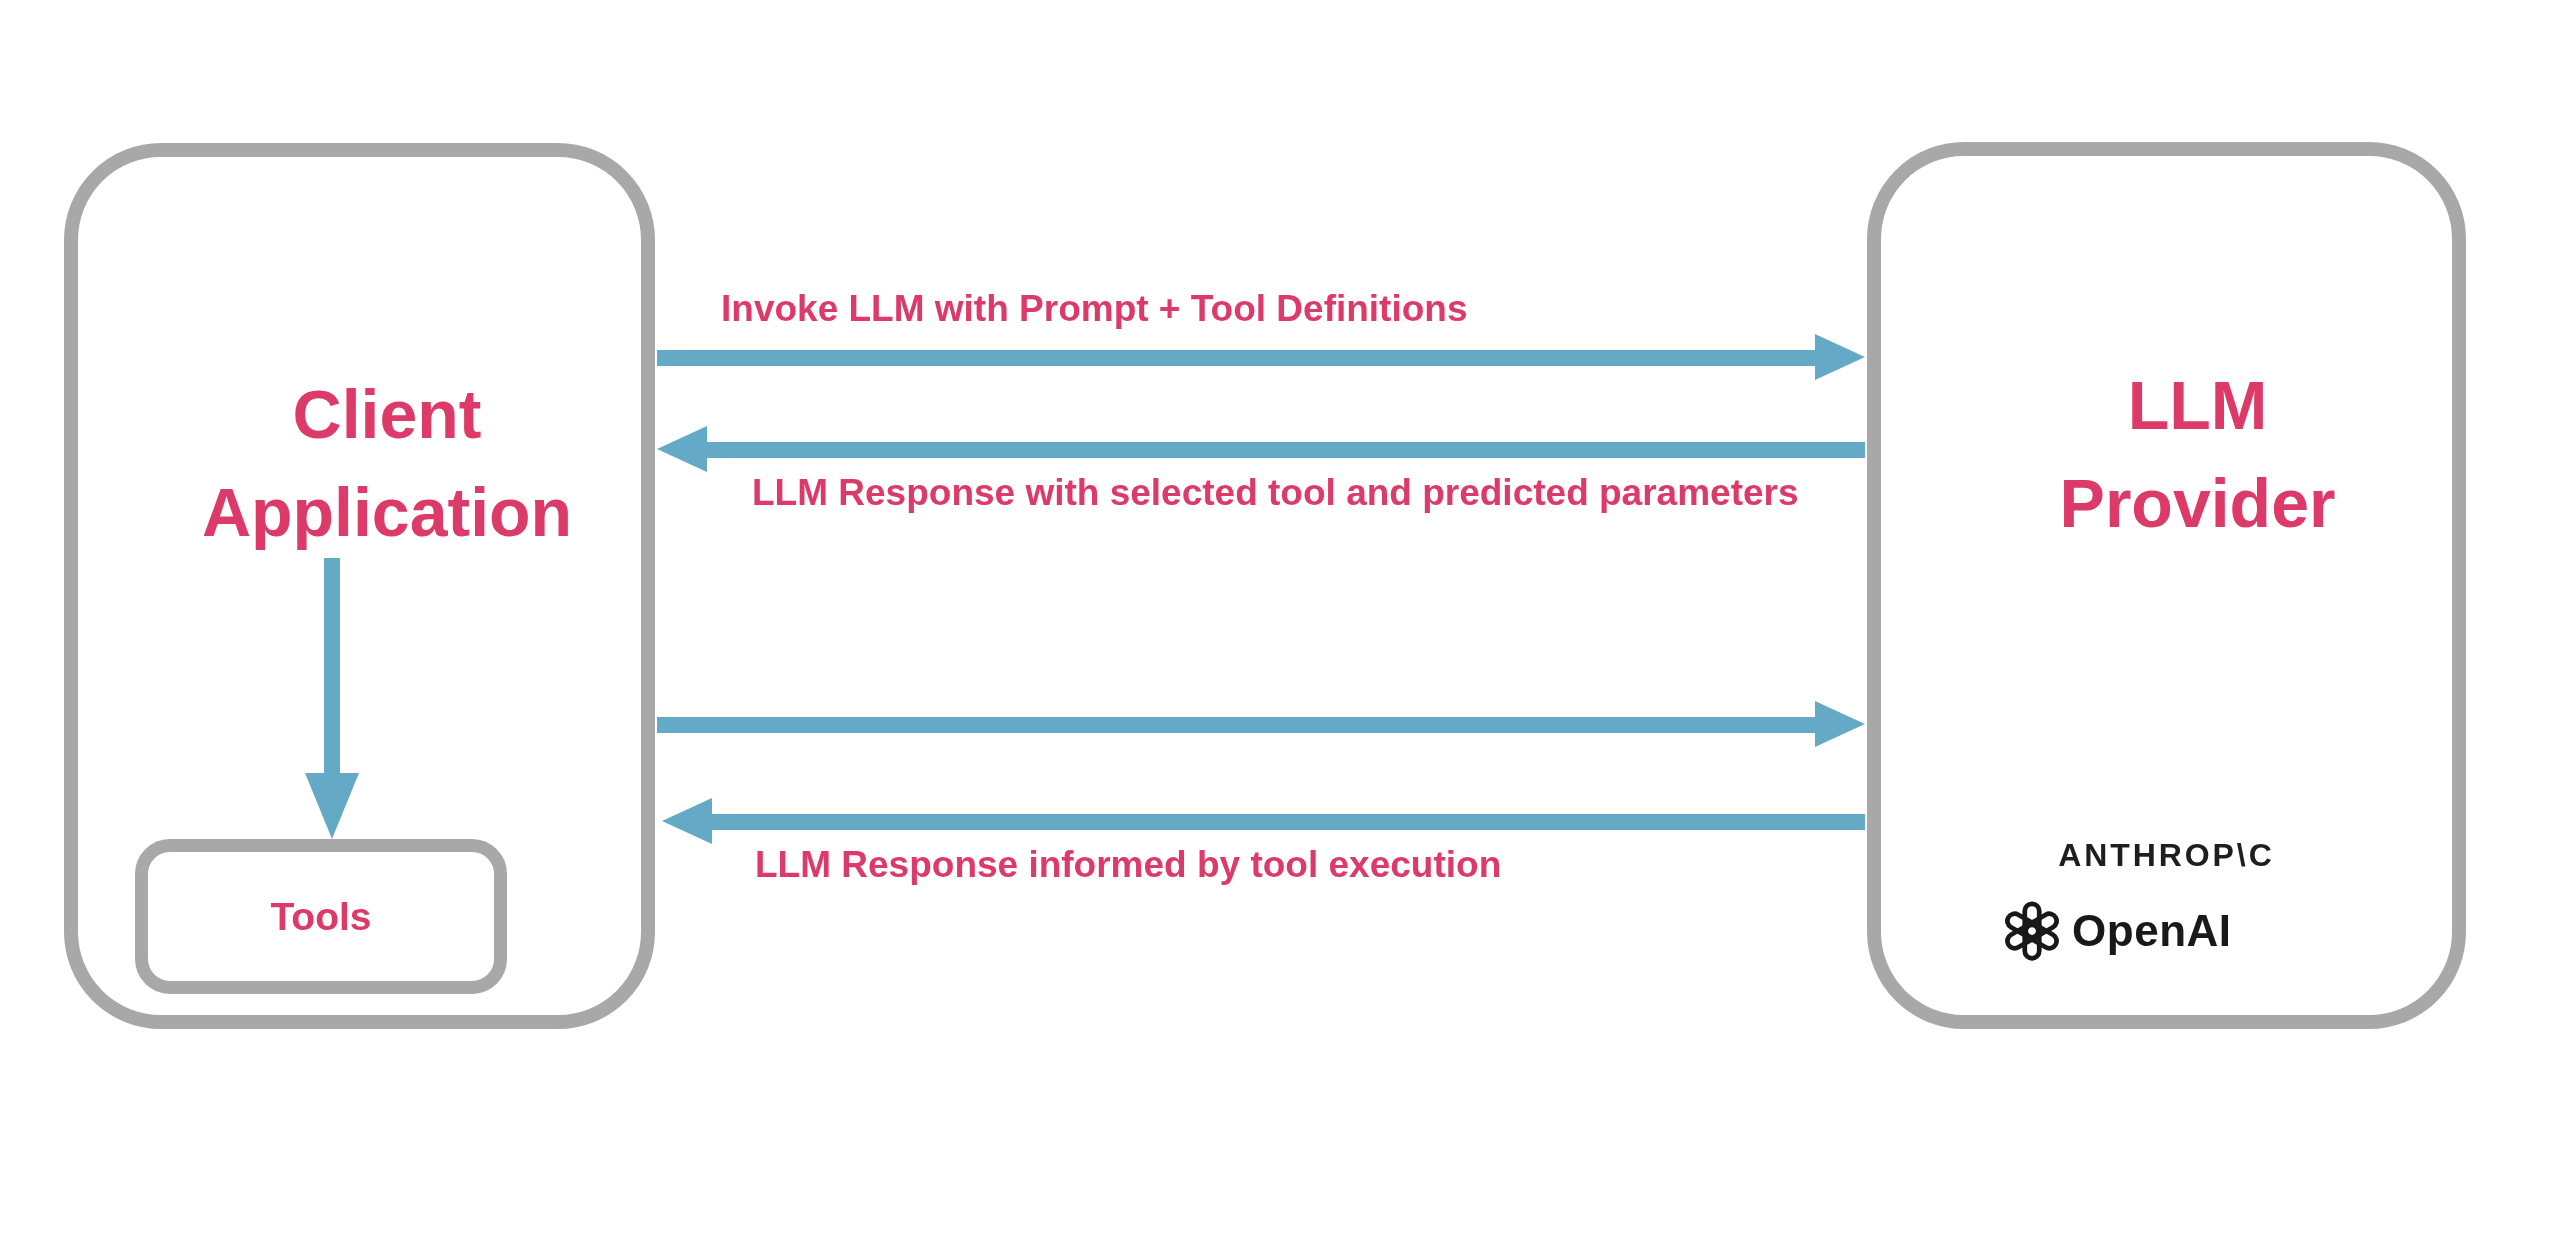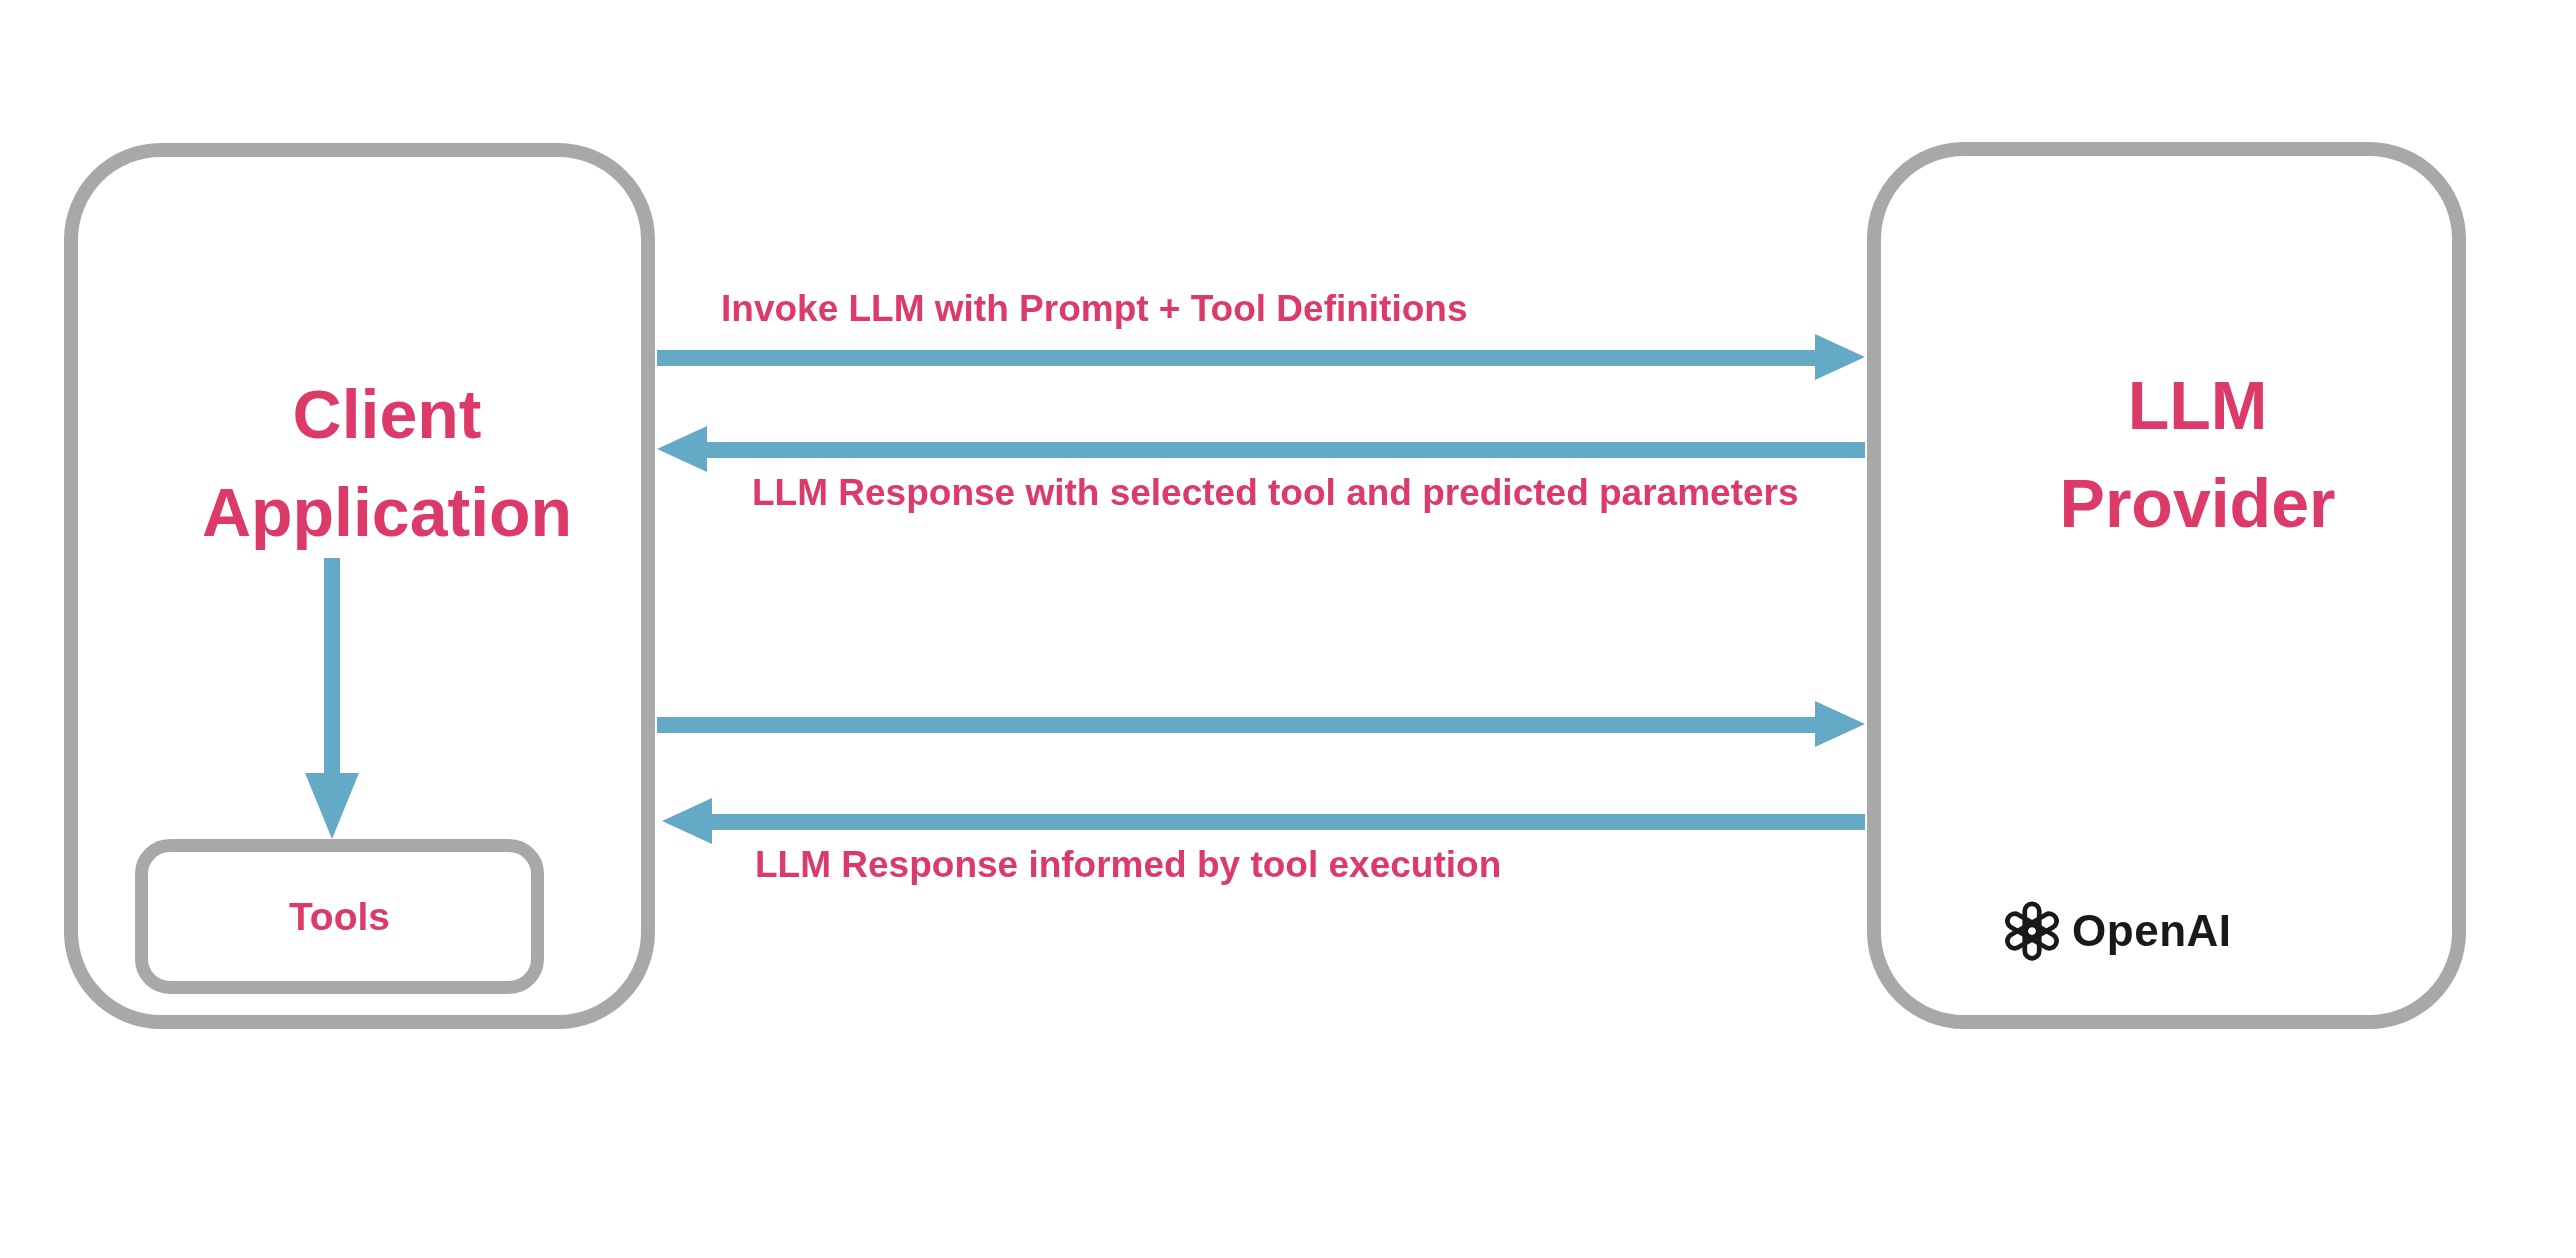--- a/index.html
+++ b/index.html
@@ -30,21 +30,21 @@
   .head-left{width:0;height:0;border-right:50px solid #64a9c5;border-top:23px solid transparent;border-bottom:23px solid transparent;}
   .msg-label{color:#dc3a68;font-weight:bold;font-size:37px;white-space:nowrap;}
 
   
   #run-shaft{left:324px;top:558px;width:16.4px;height:217px;background:#64a9c5;}
   #run-head{left:305px;top:773px;width:0;height:0;border-left:27px solid transparent;border-right:27px solid transparent;border-top:66px solid #64a9c5;}
   #run-label{left:375px;top:623px;color:#dc3a68;font-weight:bold;font-size:37px;line-height:45px;}
 
   
   #tools-box{
-    left:135px;top:839px;width:409px;height:155px;box-sizing:border-box;
+    left:135px;top:839px;width:372px;height:155px;box-sizing:border-box;
     border:13.5px solid #a8a8a8;border-radius:35px;background:#ffffff;
     display:flex;align-items:center;justify-content:center;
   }
   #tools-label{color:#dc3a68;font-weight:bold;font-size:39px;}
 
   
   #anthropic-logo{left:1867px;top:837px;width:599px;text-align:center;
     color:#1f1d1d;font-weight:bold;font-size:32px;letter-spacing:2.9px;white-space:nowrap;}
   #openai-logo{left:1867px;top:901px;width:500px;display:flex;align-items:center;justify-content:center;gap:9.7px;}
   #openai-wordmark{color:#191919;font-weight:bold;font-size:44px;letter-spacing:0.5px;}
@@ -81,20 +81,21 @@
   <div class="abs head-left" style="left:662px;top:798px;"></div>
   <div class="abs shaft" style="left:712px;top:814px;width:1153px;"></div>
   <div class="abs msg-label" style="left:755px;top:844px;">LLM Response informed by tool execution</div>
 
   <div id="provider-box" class="abs big-box"></div>
   <div id="provider-title" class="abs box-title">
     <div>LLM</div>
     <div>Provider</div>
   </div>
 
+  <div id="anthropic-logo" class="abs">ANTHROP\C</div>
 
   <div id="openai-logo" class="abs">
     <span style="display:inline-flex;">
       <svg width="60" height="60" viewBox="0 0 24 24" aria-hidden="true">
         <g fill="none" stroke="#191919" stroke-width="1.9" stroke-linejoin="round">
           <rect x="9.1" y="1.1" width="5.8" height="13.4" rx="2.9"></rect>
           <rect x="9.1" y="1.1" width="5.8" height="13.4" rx="2.9" transform="rotate(60 12 12)"></rect>
           <rect x="9.1" y="1.1" width="5.8" height="13.4" rx="2.9" transform="rotate(120 12 12)"></rect>
           <rect x="9.1" y="1.1" width="5.8" height="13.4" rx="2.9" transform="rotate(180 12 12)"></rect>
           <rect x="9.1" y="1.1" width="5.8" height="13.4" rx="2.9" transform="rotate(240 12 12)"></rect>

